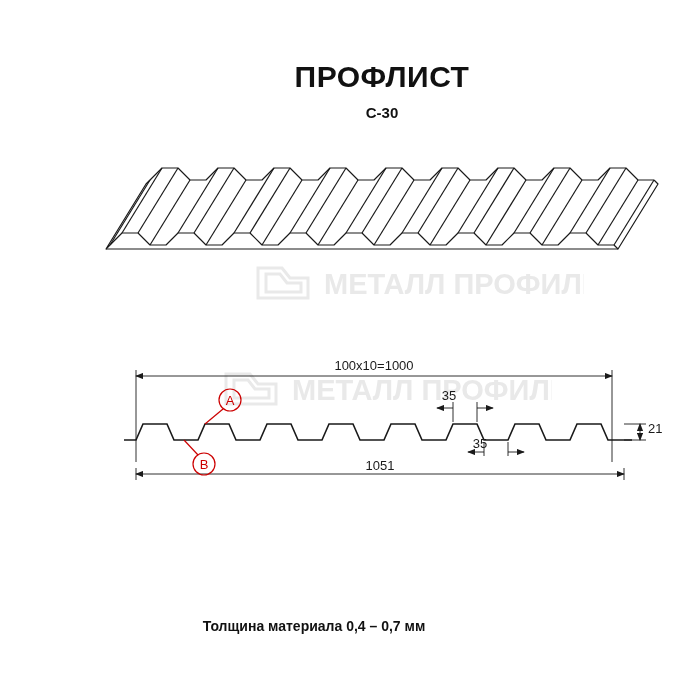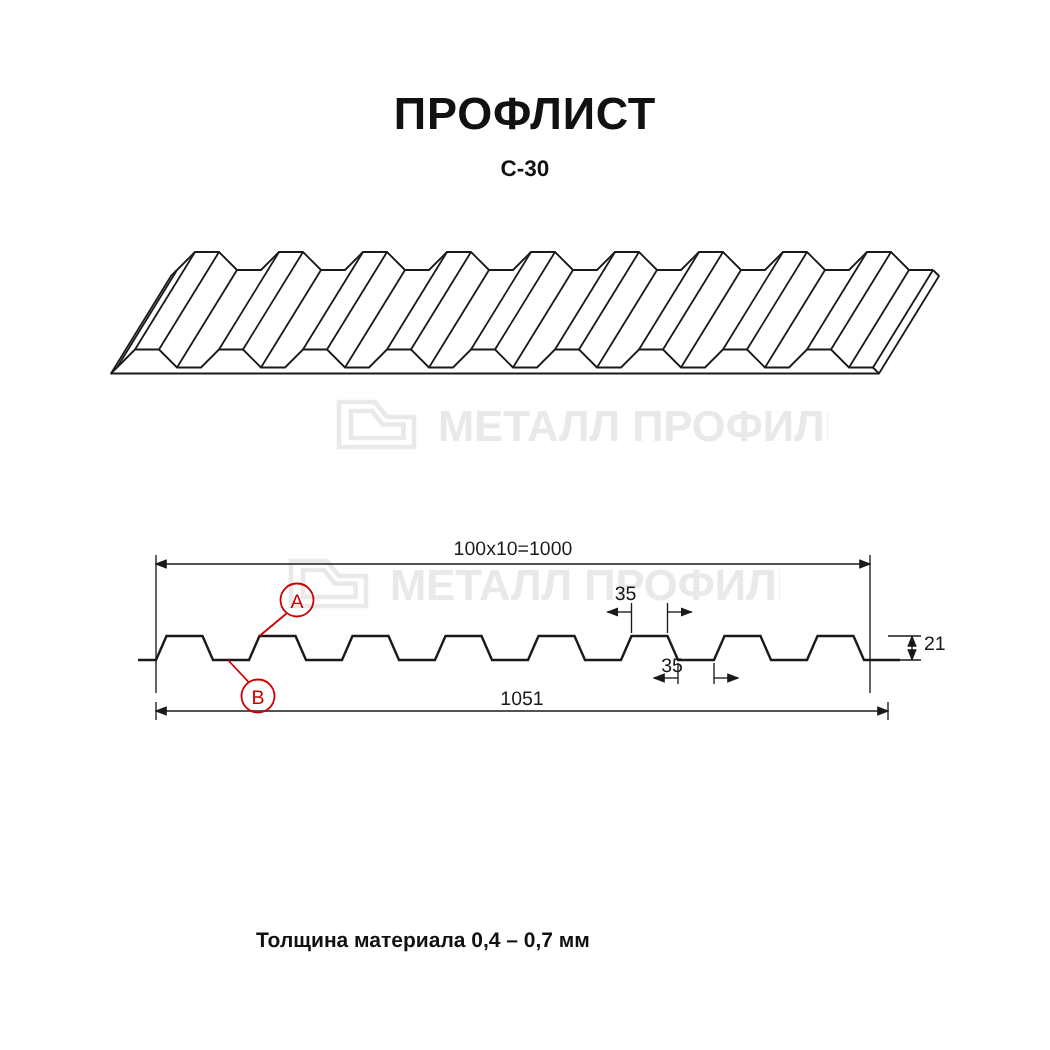--- a/index.html
+++ b/index.html
@@ -11,20 +11,21 @@
     width: 700px;
     height: 700px;
     font-family: "Liberation Sans", sans-serif;
     color: #1a1a1a;
     position: relative;
     overflow: hidden;
   }
   .page {
     position: absolute;
     inset: 0;
+    margin-left: 32px;
   }
   .title {
     position: absolute;
     top: 60px;
     left: 0;
     width: 700px;
     text-align: center;
     font-size: 30px;
     font-weight: bold;
     letter-spacing: 0.5px;

